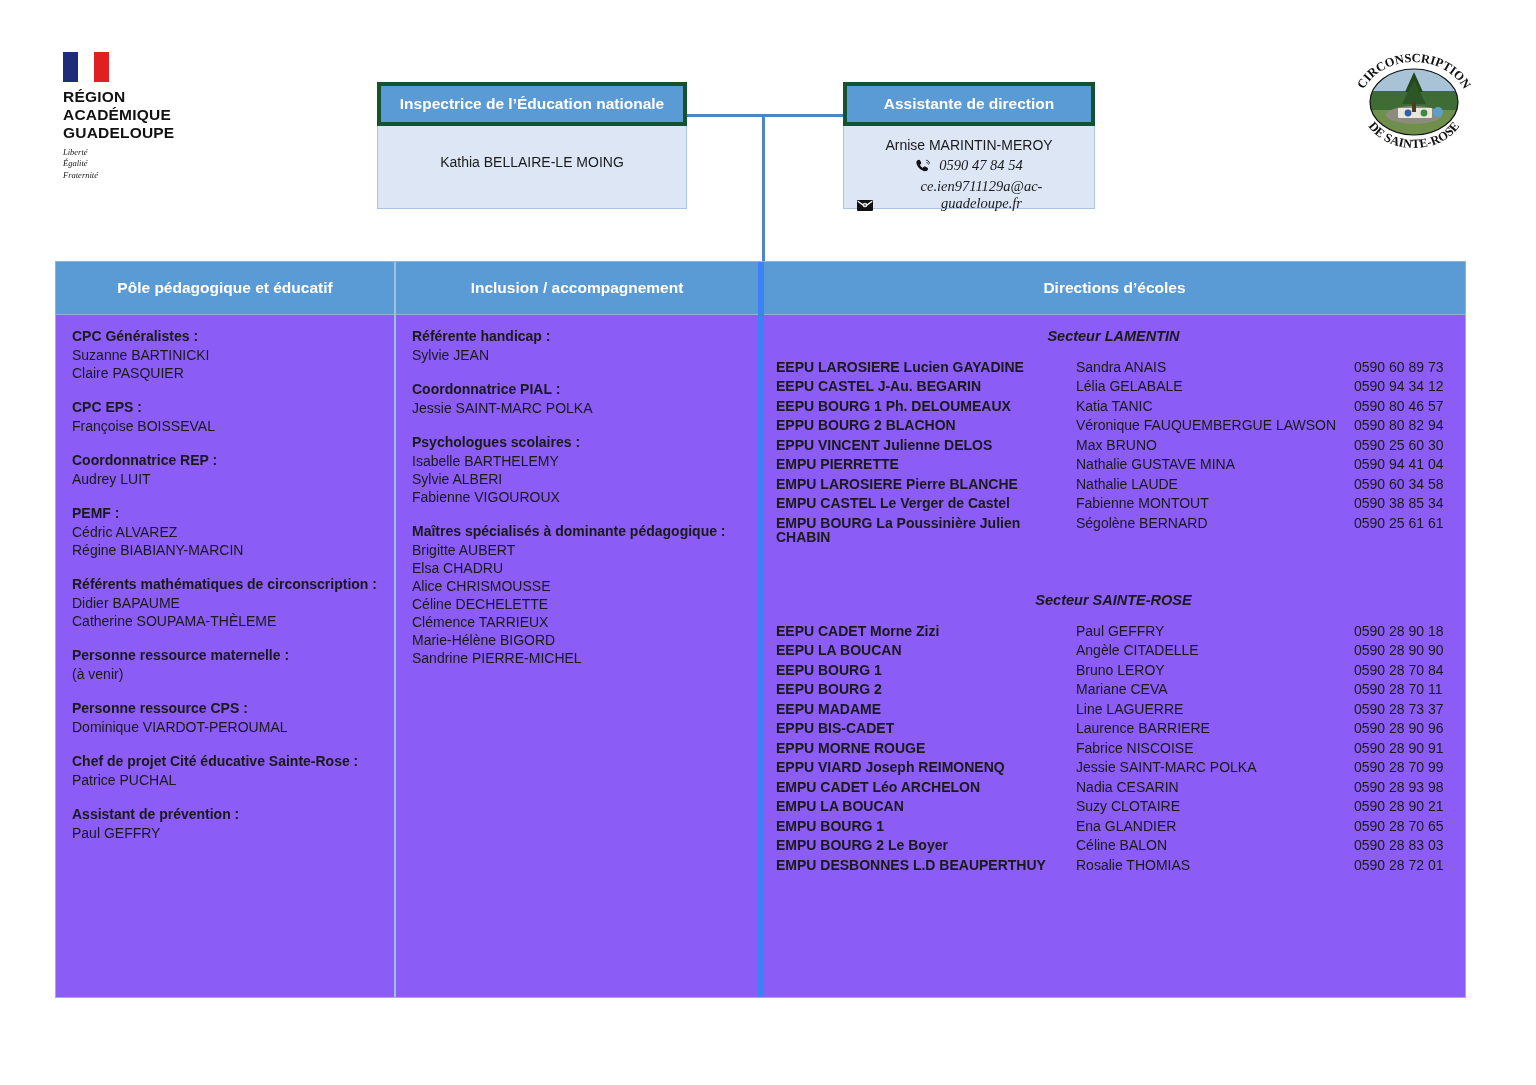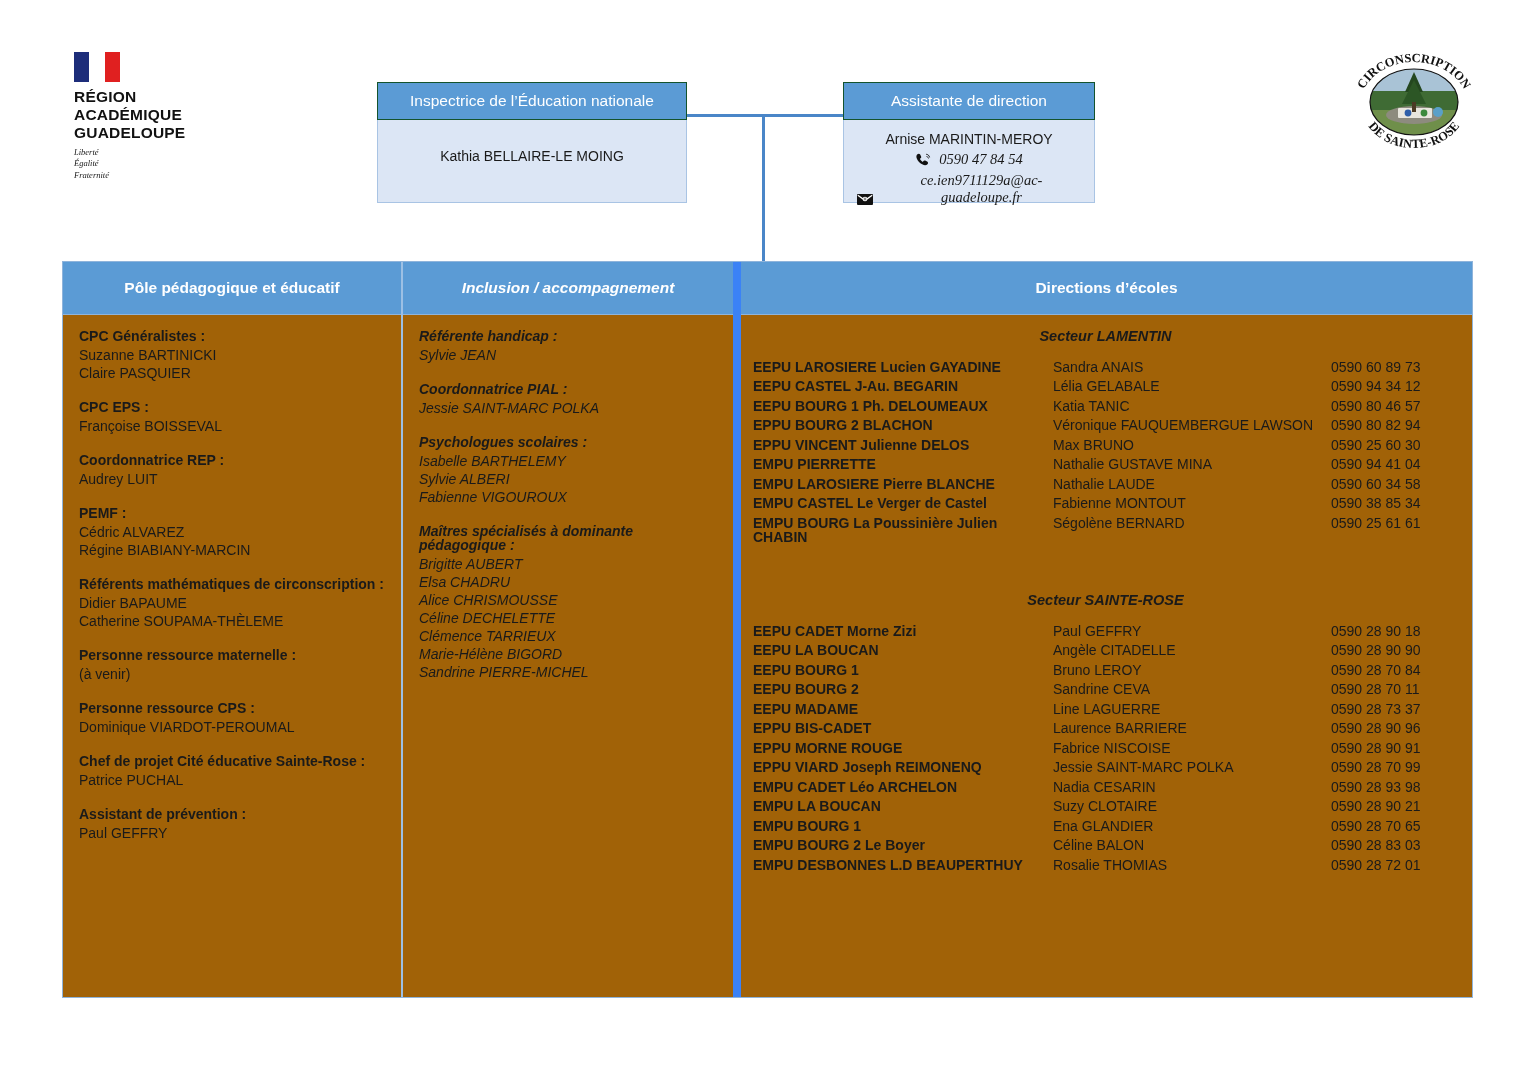--- a/index.html
+++ b/index.html
@@ -11,21 +11,21 @@
     width: 1536px; height: 1085px;
     position: relative;
     font-family: "Liberation Sans", sans-serif;
     color: #1a1a1a;
     overflow: hidden;
   }
 
   
   #region-logo {
     position: absolute;
-    left: 74px; top: 52px;
+    left: 63px; top: 52px;
     width: 170px;
   }
   #flag {
     display: flex;
     width: 46px; height: 30px;
     margin-bottom: 6px;
   }
   #flag .band { flex: 1 1 33.33%; }
   #flag .blue  { background: #1d2d7a; }
   #flag .white { background: #ffffff; }
@@ -52,25 +52,25 @@
     left: 1342px; top: 44px;
     width: 144px; height: 112px;
   }
   #seal svg { display: block; width: 100%; height: 100%; }
 
   
   .org-box { position: absolute; }
   .org-head {
     background: #5b9bd5;
     color: #ffffff;
-    font-weight: normal;
+    font-weight: bold;
     font-size: 15.5px;
     text-align: center;
     padding: 9px 6px;
-    border: 1px solid #14532d;
+    border: 4px solid #14532d;
   }
   .org-body {
     background: #dce6f5;
     border: 1px solid #a9c4e4;
     border-top: none;
     text-align: center;
     font-size: 14px;
     color: #1a1a1a;
   }
 
@@ -90,29 +90,29 @@
   .contact-line .mini-icon { flex: 0 0 auto; line-height: 0; }
 
   
   .conn { position: absolute; background: #4a86c8; }
   #conn-h { left: 687px; top: 114px; width: 156px; height: 3px; }
   #conn-v { left: 762px; top: 114px; width: 3px; height: 147px; }
 
   
   #main-table {
     position: absolute;
-    left: 62px; top: 261px;
+    left: 55px; top: 261px;
     width: 1411px; height: 737px;
     display: flex;
     border: 1px solid #8fb4db;
-    background: #a16207;
+    background: #8b5cf6;
   }
   .col { display: flex; flex-direction: column; }
   #col-pedago   { width: 340px; border-right: 2px solid #9dc0e4; }
-  #col-inclusion{ width: 338px; border-right: 8px solid #3b82f6; font-style: italic; }
+  #col-inclusion{ width: 368px; border-right: 6px solid #3b82f6; }
   #col-directions { flex: 1 1 auto; }
 
   .col-head {
     background: #5b9bd5;
     color: #ffffff;
     font-weight: bold;
     font-size: 15.5px;
     text-align: center;
     height: 53px;
     display: flex; align-items: center; justify-content: center;
@@ -379,21 +379,21 @@
             <div class="school-dir">Angèle CITADELLE</div>
             <div class="school-tel">0590 28 90 90</div>
           </div>
           <div class="school-row">
             <div class="school-name">EEPU BOURG 1</div>
             <div class="school-dir">Bruno LEROY</div>
             <div class="school-tel">0590 28 70 84</div>
           </div>
           <div class="school-row">
             <div class="school-name">EEPU BOURG 2</div>
-            <div class="school-dir">Sandrine CEVA</div>
+            <div class="school-dir">Mariane CEVA</div>
             <div class="school-tel">0590 28 70 11</div>
           </div>
           <div class="school-row">
             <div class="school-name">EEPU MADAME</div>
             <div class="school-dir">Line LAGUERRE</div>
             <div class="school-tel">0590 28 73 37</div>
           </div>
           <div class="school-row">
             <div class="school-name">EPPU BIS-CADET</div>
             <div class="school-dir">Laurence BARRIERE</div>

